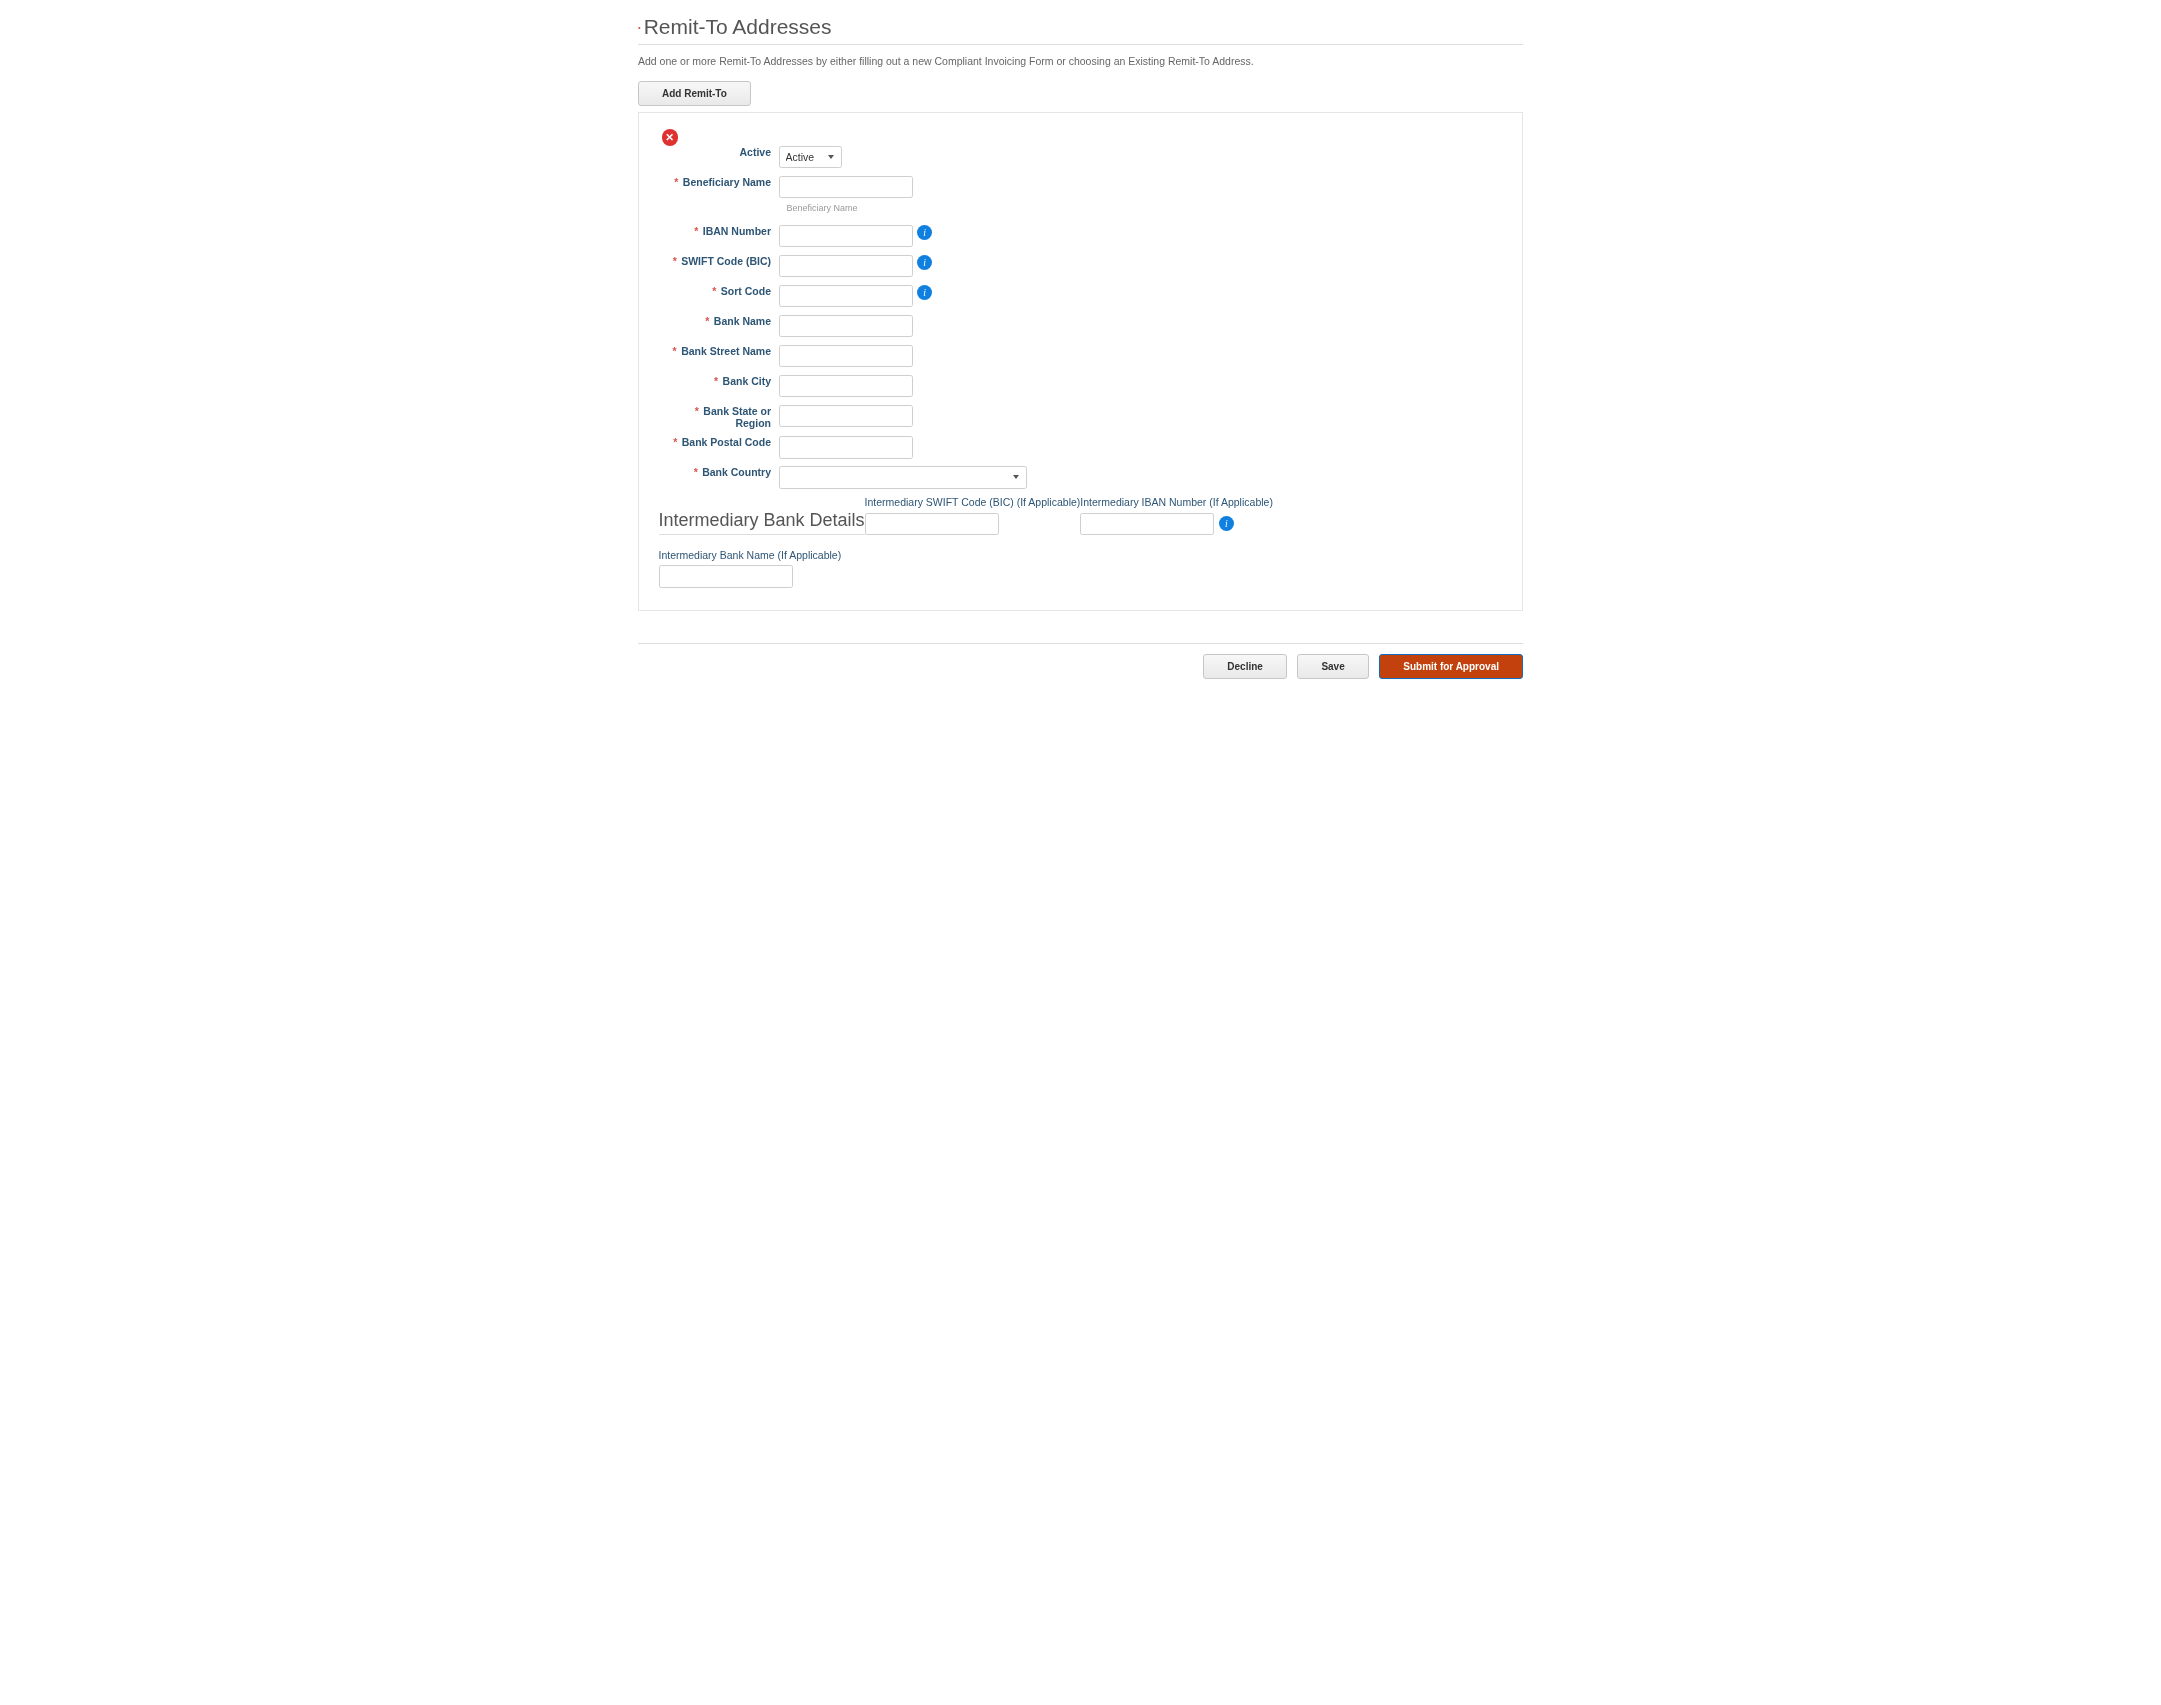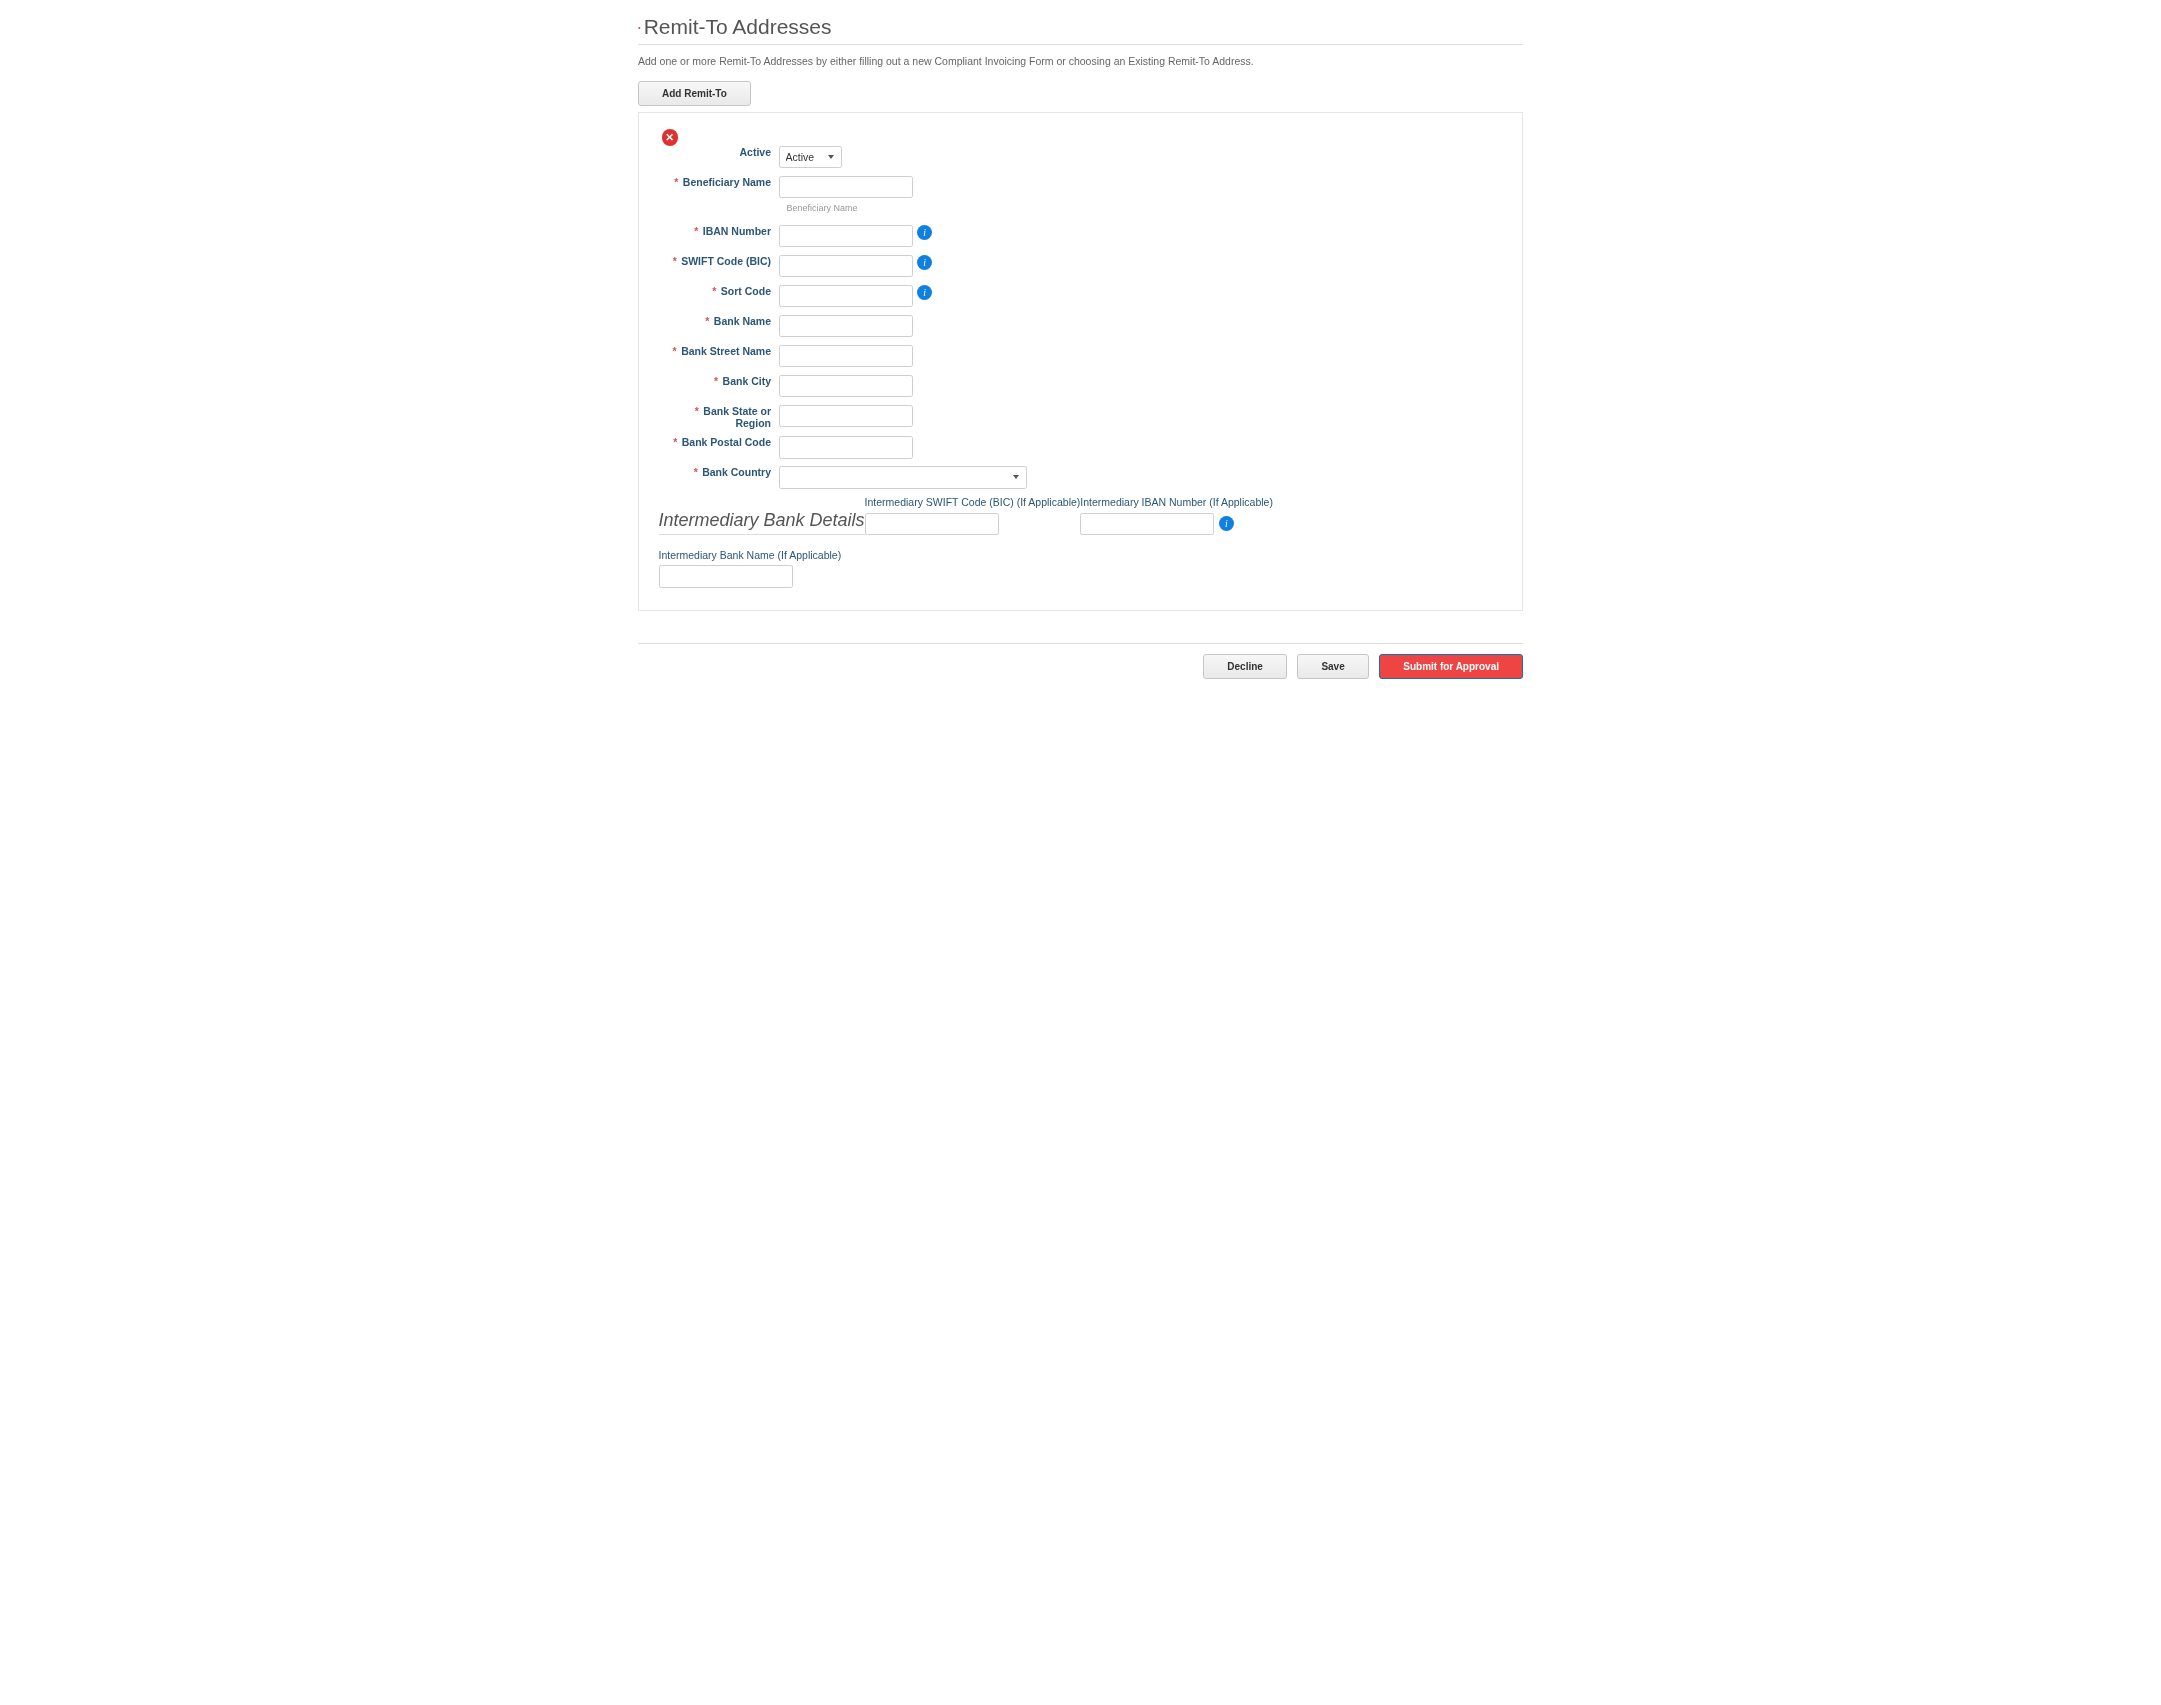--- a/index.html
+++ b/index.html
@@ -43,21 +43,21 @@
     border: 0.8px solid #c6c6c6;
     background: linear-gradient(#f7f7f7,#e9e9e9);
     color: #333;
     font-weight: 700;
     font-size: 10px;
     padding: 6px 23px;
     border-radius: 3px;
     cursor: pointer;
   }
   .btn-primary {
-    background: #ef4444;
+    background: #c2410c;
     border-color: #0d6fbf;
     color: #fff;
     background-image: none;
   }
   .subsection-title {
     font-size: 16.5px;
     font-weight: 300;
     color: #555;
     margin: 19.5px 0 1.5px 0;
   }
@@ -176,21 +176,20 @@
     margin-top: 7.5px;
   }
   .interm-title {
     font-size: 18px;
     font-weight: 300;
     color:#555;
     border-bottom:0.8px solid #ddd;
     padding-bottom:3px;
     margin-right: 0;
     white-space: nowrap;
-    font-style: italic;
   }
   .interm-col {
     margin-right: 0;
   }
   .interm-label {
     font-size: 10.5px;
     font-weight:400;
     color:#2d5575;
     display:block;
     margin-bottom:4.5px;

